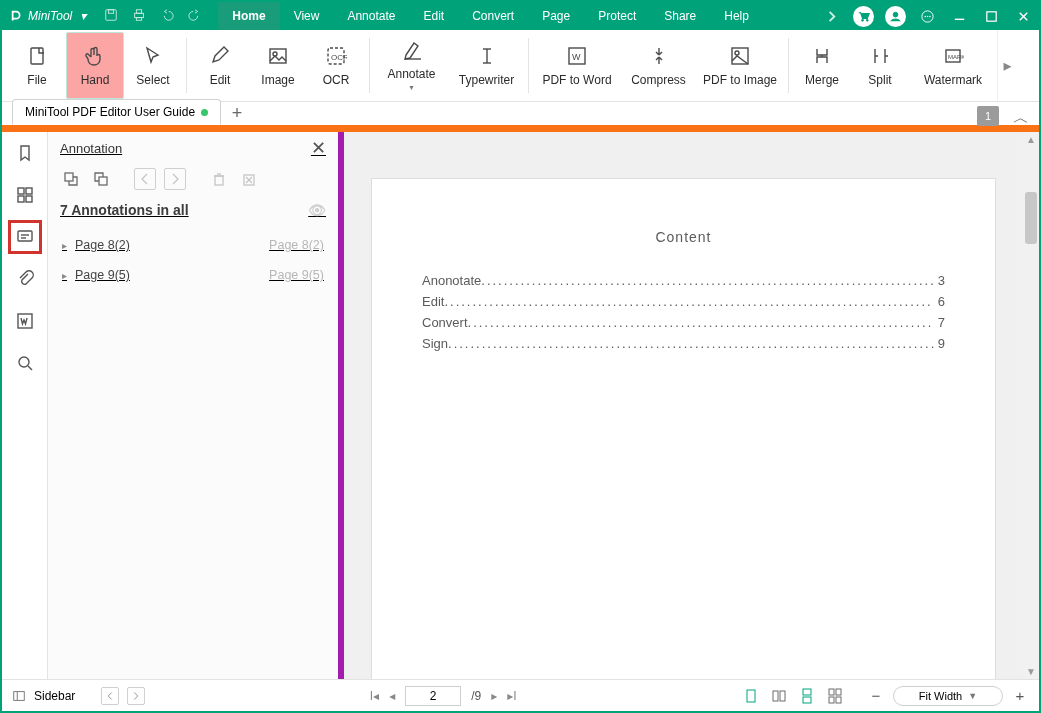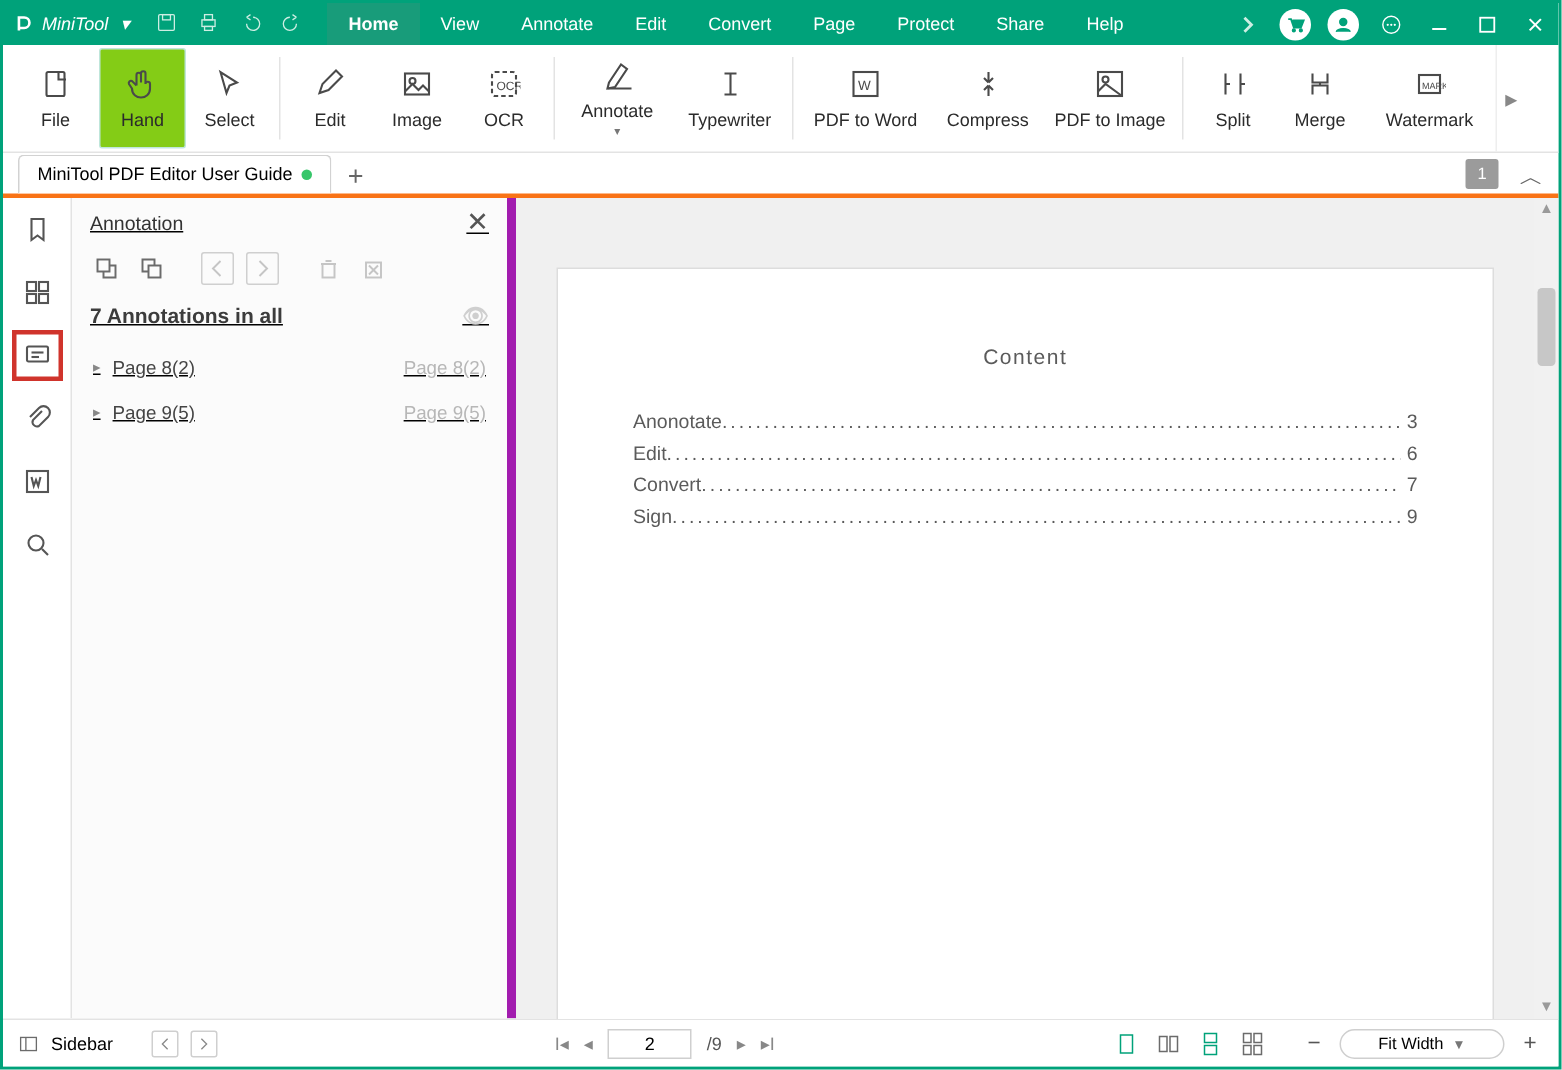--- a/index.html
+++ b/index.html
@@ -21,26 +21,26 @@
   .titlebar .right-icons svg { width:15px; height:15px; }
   .round { width:21px; height:21px; border-radius:50%; background:#fff; display:flex; align-items:center; justify-content:center; }
   .round svg { stroke:#00a27a !important; fill:#00a27a !important; }
 
   
   .ribbon { height:72px; background:#fff; border-bottom:1px solid #e3e3e3; display:flex; align-items:stretch; padding:0 6px; }
   .tool { width:58px; display:flex; flex-direction:column; align-items:center; justify-content:center; gap:6px; font-size:12px; color:#2b2b2b; cursor:pointer; }
   .tool.w{ width:75px;}
   .tool.ww{ width:88px;}
   .tool svg { width:22px; height:22px; stroke:#4a4a4a; fill:none; stroke-width:1.4; }
-  .tool.active { background:#84cc16; border:1px solid #bfe6db; border-radius:2px; margin:2px 0; }
+  .tool.active { background:#fca5a5; border:1px solid #bfe6db; border-radius:2px; margin:2px 0; }
   .rsep { width:1px; background:#e3e3e3; margin:8px 4px;}
   .ribbon-more { width:20px; display:flex; align-items:center; justify-content:center; color:#888; border-left:1px solid #eee;}
 
   
-  .tabstrip { height:30px; border-bottom:3px solid #f97316; display:flex; align-items:flex-end; padding-left:10px; gap:4px; position:relative;}
+  .tabstrip { height:30px; border-bottom:7px solid #f97316; display:flex; align-items:flex-end; padding-left:10px; gap:4px; position:relative;}
   .doc-tab { height:26px; padding:0 12px; border:1px solid #d2d2d2; border-bottom:1px solid #fff; border-radius:4px 4px 0 0; font-size:12px; display:flex; align-items:center; gap:6px; background:#fff; }
   .doc-tab .dot{ width:7px;height:7px;border-radius:50%;background:#37c66a;}
   .new-tab { width:24px; height:24px; display:flex; align-items:center;justify-content:center; color:#666; font-size:18px; cursor:pointer;}
   .tabstrip .page-badge { position:absolute; right:40px; top:4px; width:22px;height:20px; background:#9b9b9b; color:#fff; font-size:11px; display:flex;align-items:center;justify-content:center; border-radius:2px;}
   .tabstrip .collapse-caret{ position:absolute; right:10px; top:6px; color:#666;}
 
   
   .workspace { flex:1; display:flex; min-height:0;}
   .iconrail { width:46px; border-right:1px solid #e3e3e3; display:flex; flex-direction:column; align-items:center; padding-top:6px; gap:12px;}
   .iconrail .rail-btn{ width:30px;height:30px; display:flex;align-items:center;justify-content:center; cursor:pointer;}
@@ -257,31 +257,31 @@
       <svg viewBox="0 0 22 22">
         <rect x="3" y="3" width="16" height="16"></rect>
         <circle cx="8" cy="8" r="2"></circle>
         <path d="M3 16l5-5 11 8"></path>
       </svg>
       <span>PDF to Image</span>
     </div>
     <div class="rsep"></div>
     <div class="tool">
       <svg viewBox="0 0 22 22">
+        <path d="M6 4v6h10V4M6 18v-6h10v6"></path>
+        <path d="M11 10v2"></path>
+      </svg>
+      <span>Merge</span>
+    </div>
+    <div class="tool">
+      <svg viewBox="0 0 22 22">
         <path d="M6 4v14M16 4v14"></path>
         <path d="M9 11h-3m10 0h3"></path>
       </svg>
       <span>Split</span>
-    </div>
-    <div class="tool">
-      <svg viewBox="0 0 22 22">
-        <path d="M6 4v6h10V4M6 18v-6h10v6"></path>
-        <path d="M11 10v2"></path>
-      </svg>
-      <span>Merge</span>
     </div>
     <div class="tool ww">
       <svg viewBox="0 0 22 22">
         <rect x="4" y="5" width="14" height="12"></rect>
         <text x="6" y="14" font-size="6" fill="#4a4a4a" stroke="none">MARK</text>
       </svg>
       <span>Watermark</span>
     </div>
     <div class="ribbon-more">▸</div>
   </div>

